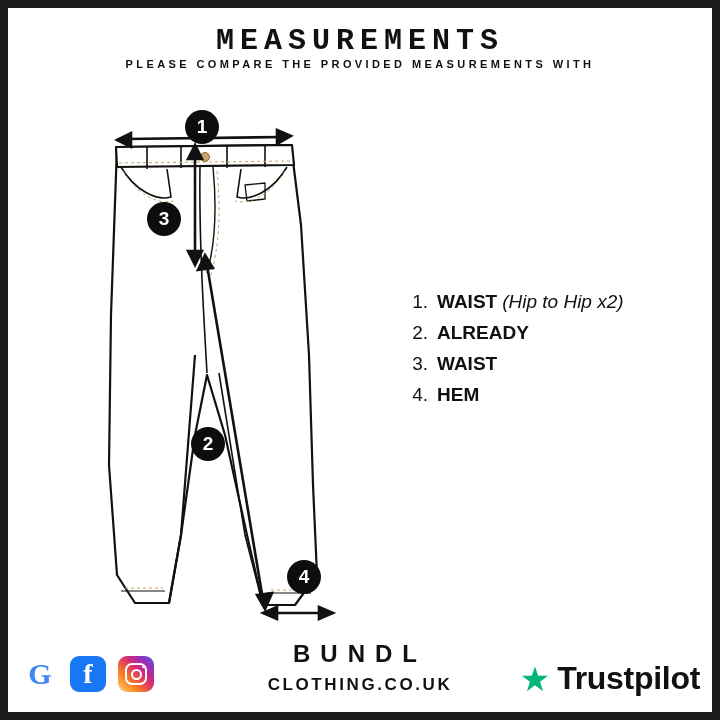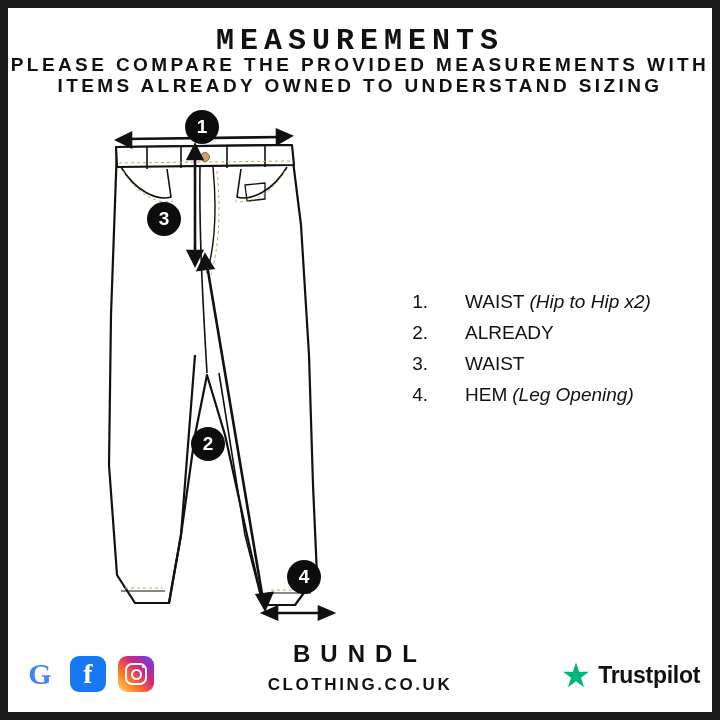--- a/index.html
+++ b/index.html
@@ -38,21 +38,21 @@
     letter-spacing: 6px;
     color: #111111;
     font-family: Liberation Mono, monospace;
   }
   .subtitle {
     position: absolute;
     top: 54px;
     left: 0;
     width: 720px;
     text-align: center;
-    font-size: 19px;
+    font-size: 11px;
     font-weight: bold;
     letter-spacing: 3.4px;
     color: #111111;
     line-height: 21px;
   }
   .legend {
     position: absolute;
     left: 400px;
     top: 286px;
     width: 290px;
@@ -64,23 +64,22 @@
     color: #111111;
     line-height: 31px;
   }
   .legend-num {
     width: 28px;
     text-align: right;
     padding-right: 9px;
     font-weight: normal;
   }
   .legend-term {
-    font-weight: normal;
+    font-weight: bold;
     padding-right: 5px;
-    margin-left: 28px;
   }
   .legend-desc {
     font-weight: normal;
     font-style: italic;
   }
 
   
   .diagram {
     position: absolute;
     left: 95px;
@@ -189,37 +188,36 @@
     display: flex;
     align-items: center;
     gap: 7px;
   }
   .tp-star {
     color: #00B67A;
     font-size: 34px;
     line-height: 30px;
   }
   .tp-text {
-    font-size: 23px;
+    font-size: 32px;
     font-weight: bold;
     color: #111111;
     letter-spacing: -0.3px;
   }
 </style>
 </head>
 <body>
 
 <div id="page">
 
   <div class="border-frame"></div>
 
   <div class="title">MEASUREMENTS</div>
   <div class="subtitle">
     <div>PLEASE COMPARE THE PROVIDED MEASUREMENTS WITH</div>
-    <div>ITEMS ALREADY OWNED TO UNDERSTAND SIZING</div>
   </div>
 
   <div class="diagram">
     <svg width="290" height="530" viewBox="0 0 290 530">
       <g fill="#ffffff" stroke="#111111" stroke-width="2.2" stroke-linejoin="round">
 
         <path d="M22 42 L196 40 L206 120 L214 250 L218 380 L222 470 L200 500 L168 500 L152 430
                  L130 330 L112 270 L100 330 L86 430 L74 498 L40 498 L22 470 L14 360 L16 210 Z"></path>
 
         <path d="M21 42 L197 40 L199 60 L22 62 Z"></path>
@@ -290,21 +288,20 @@
       <span class="legend-num">2.</span>
       <span class="legend-term">ALREADY</span>
     </div>
     <div class="legend-row">
       <span class="legend-num">3.</span>
       <span class="legend-term">WAIST</span>
     </div>
     <div class="legend-row">
       <span class="legend-num">4.</span>
       <span class="legend-term">HEM</span>
-      <span class="legend-desc">(Leg Opening)</span>
     </div>
   </div>
 
   <div class="brand">
     <div class="brand-name">BUNDL</div>
     <div class="brand-sub">CLOTHING.CO.UK</div>
   </div>
 
   <div class="social">
     <div class="social-icon ic-google">G</div>

